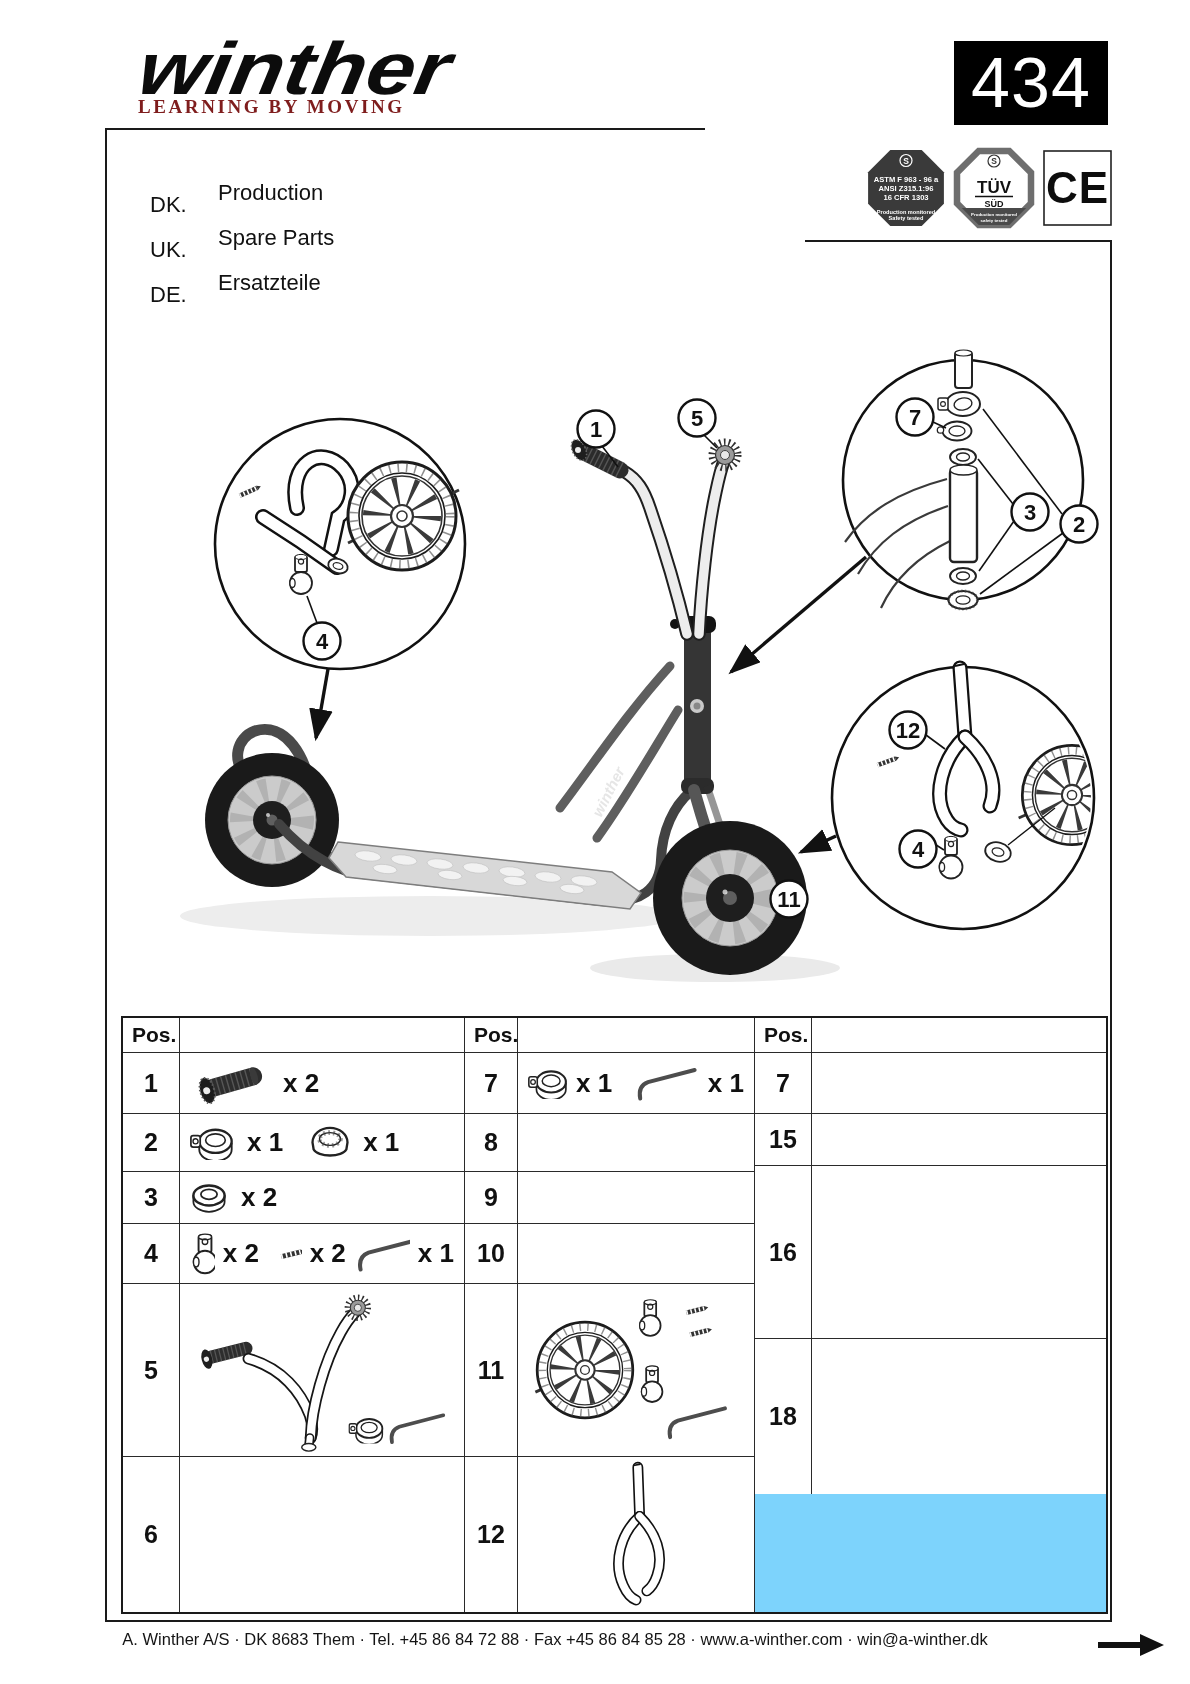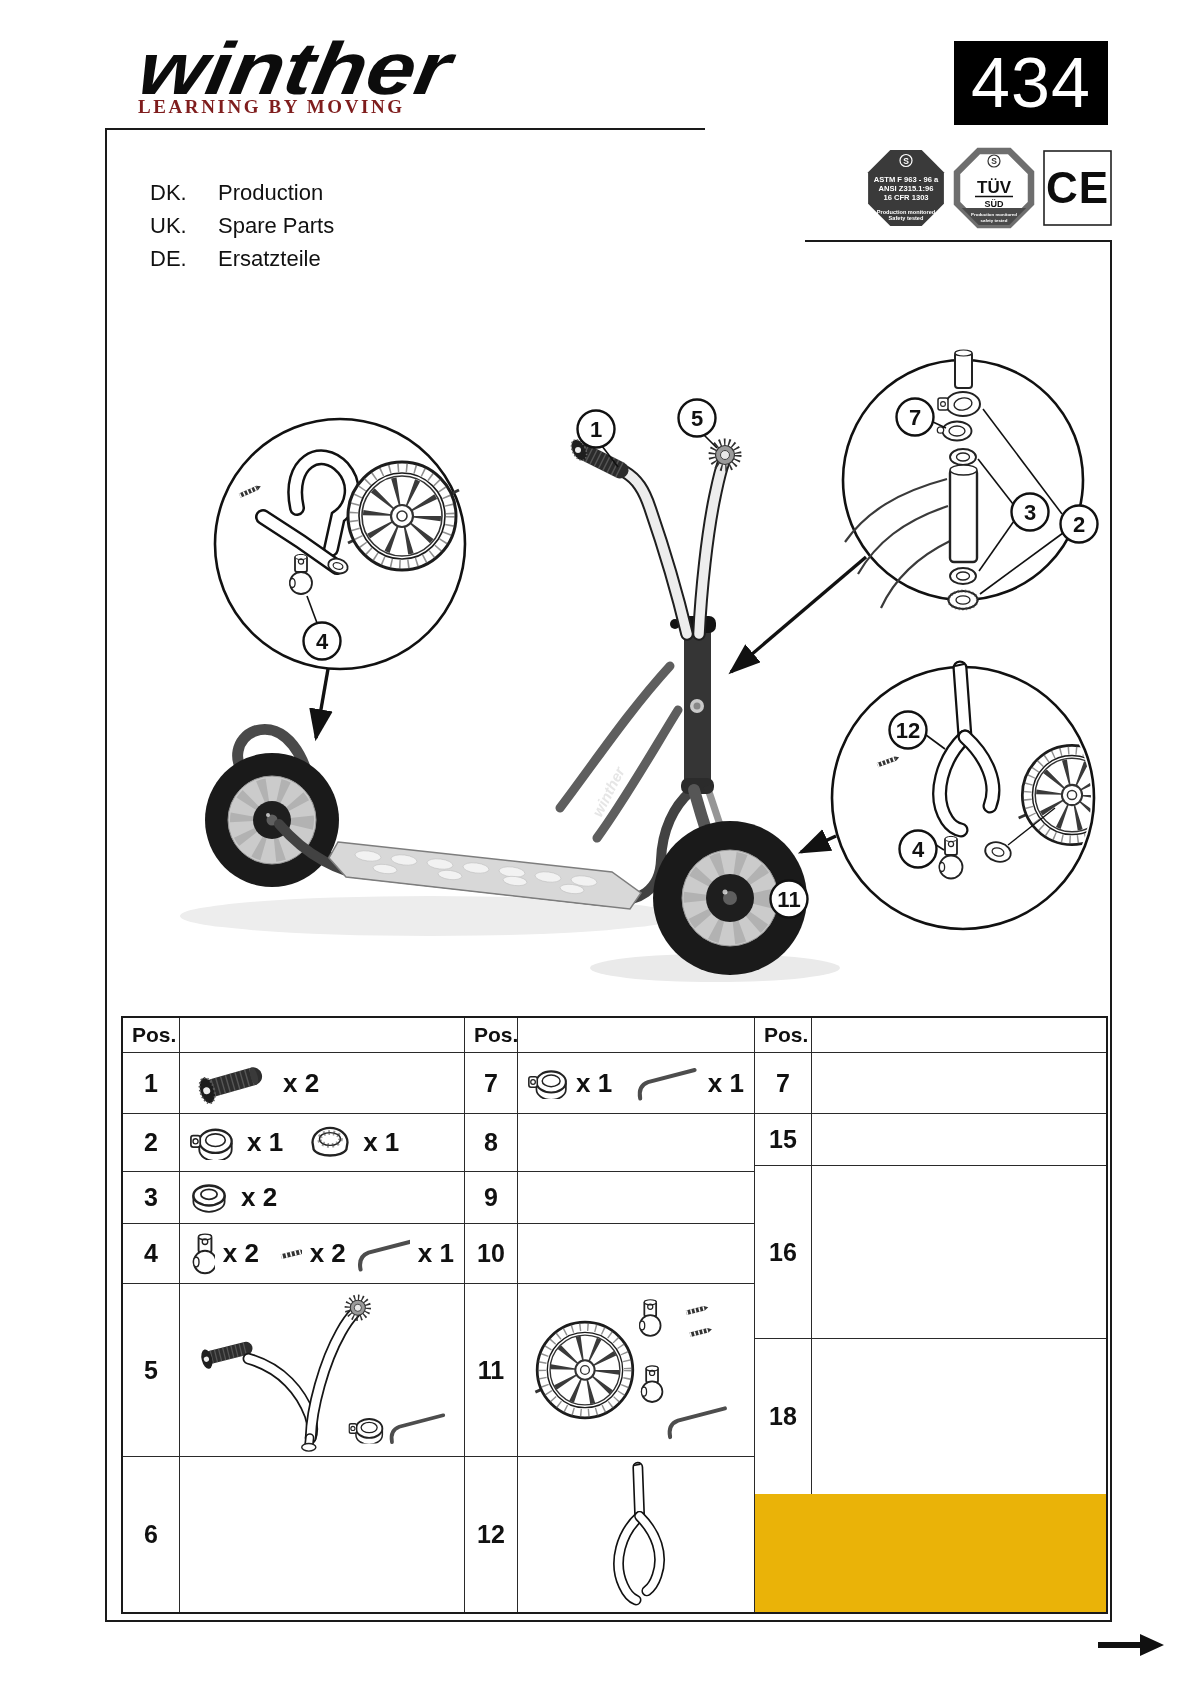--- a/index.html
+++ b/index.html
@@ -14,28 +14,28 @@
   
   .bl{position:absolute;background:#1a1a1a;}
   #b-top{left:105px;top:128px;width:600px;height:2px;}
   #b-left{left:105px;top:128px;width:2px;height:1494px;}
   #b-bottom{left:105px;top:1620px;width:1007px;height:2px;}
   #b-right{left:1110px;top:240px;width:2px;height:1382px;}
   #b-step{left:805px;top:240px;width:307px;height:2px;}
   
   .langs{position:absolute;left:150px;top:176px;font-size:22px;line-height:33px;}
   .lang-row{display:flex;}
-  .lang-code{width:68px;}
+  .lang-code{width:68px;margin-top:12px;}
   
   .badges{position:absolute;left:858px;top:146px;}
   
   .diagram{position:absolute;left:105px;top:240px;}
   svg{font-family:"Liberation Sans",sans-serif;}
   
-  .ptable{position:absolute;left:121px;top:1016px;display:flex;border:2.5px solid #1a1a1a;background:#eab308;}
+  .ptable{position:absolute;left:121px;top:1016px;display:flex;border:2.5px solid #1a1a1a;background:#7dd3fc;}
   .pgroup{display:flex;flex-direction:column;}
   .prow{display:flex;}
   .pcell{border-right:1.6px solid #2a2a2a;border-bottom:1.6px solid #2a2a2a;box-sizing:border-box;background:#fff;}
   .pcell.last{border-right:none;}
   .prow.brow .pcell{border-bottom:none;}
   .w-pos1{width:57px}.w-fig1{width:285px}.w-pos2{width:53px}.w-fig2{width:237px}.w-pos3{width:57px}.w-fig3{width:294px}
   .h-head{height:35px}.h-r1{height:61px}.h-r2{height:58px}.h-r3{height:52px}.h-r4{height:60px}.h-r5{height:173px}.h-r6{height:155px}
   .pos-cell{display:flex;align-items:center;justify-content:center;font-weight:bold;font-size:25px;}
   .head-cell{display:flex;align-items:center;justify-content:flex-start;padding-left:9px;font-weight:bold;font-size:21px;}
   .fig-cell{display:flex;align-items:center;gap:13px;padding:4px 10px;font-weight:bold;font-size:21px;}
@@ -604,17 +604,18 @@
         <div class="pcell pos-cell w-pos3 h-r5">16</div>
         <div class="pcell fig-cell w-fig3 h-r5 last"></div>
       </div>
       <div class="prow brow">
         <div class="pcell pos-cell w-pos3 h-r6">18</div>
         <div class="pcell fig-cell w-fig3 h-r6 last"></div>
       </div>
     </div>
   </div>
 
+  <div class="footer-text">A. Winther A/S · DK 8683 Them · Tel. +45 86 84 72 88 · Fax +45 86 84 85 28 · www.a-winther.com · win@a-winther.dk</div>
   <svg class="next-arrow" width="68" height="26" viewBox="0 0 68 26">
     <path d="M0 10 L42 10 L42 2 L66 13 L42 24 L42 16 L0 16 Z" fill="#111"></path>
   </svg>
 
 </div>
 
 </body></html>

